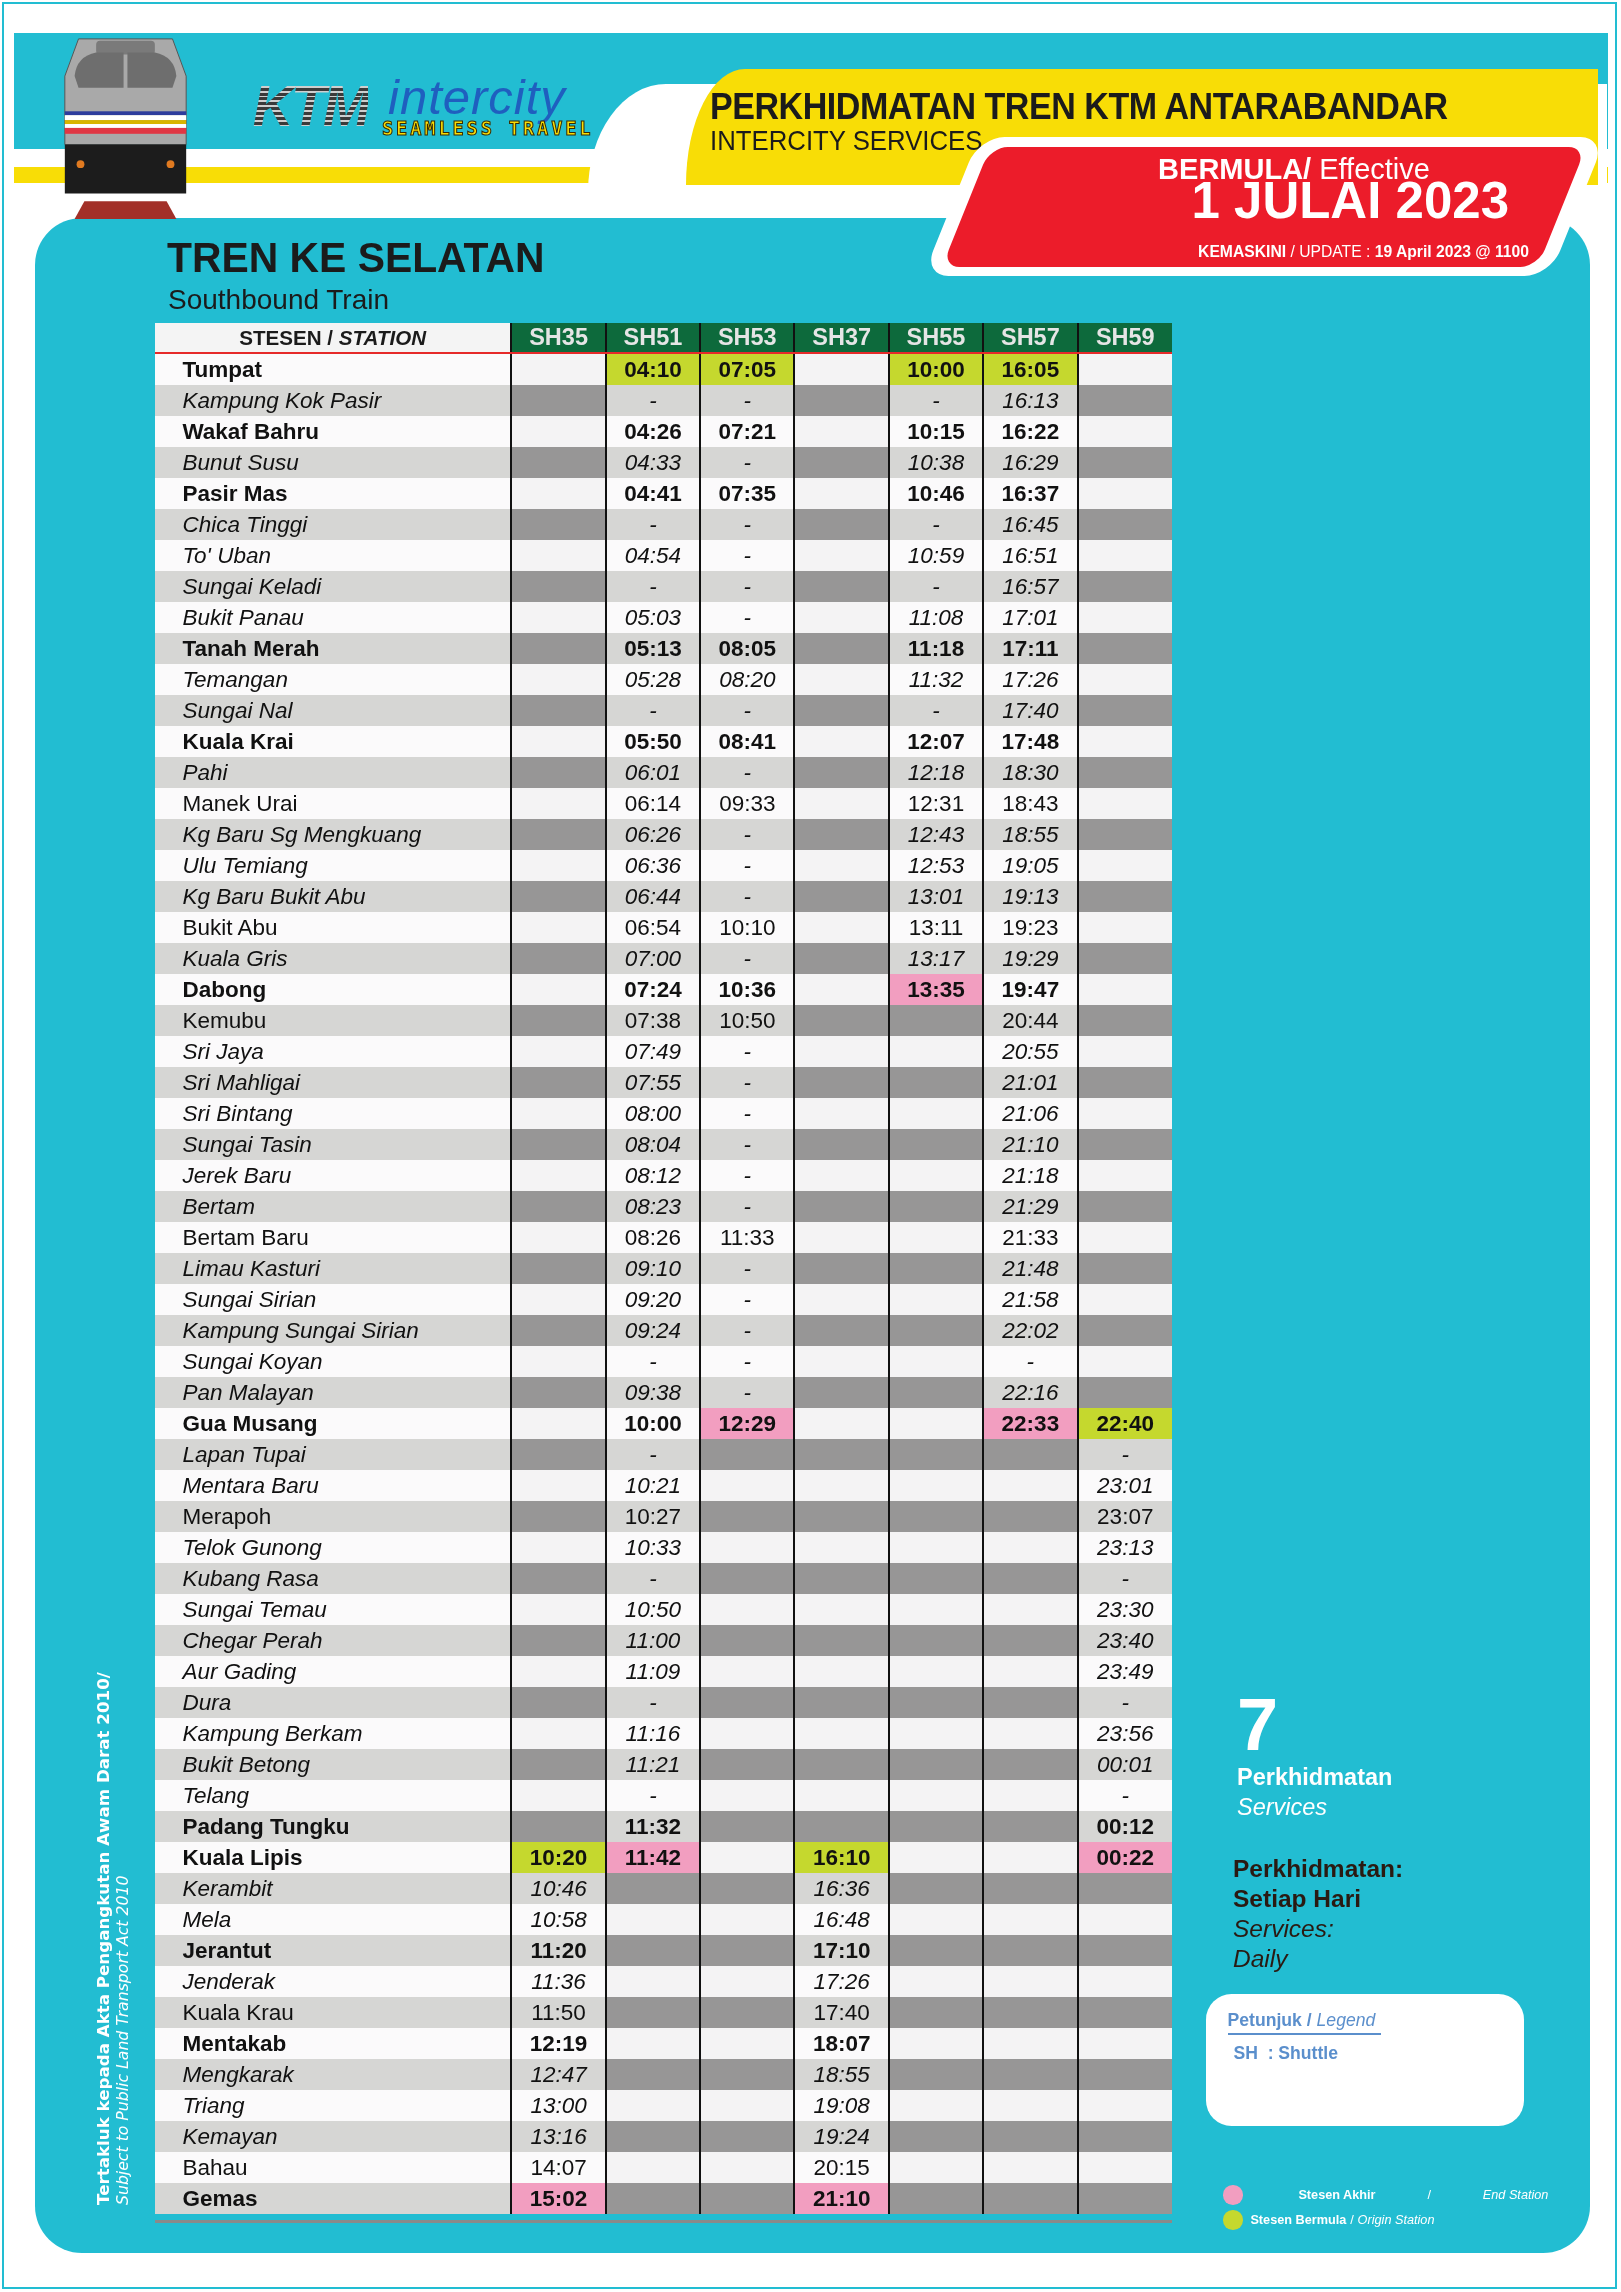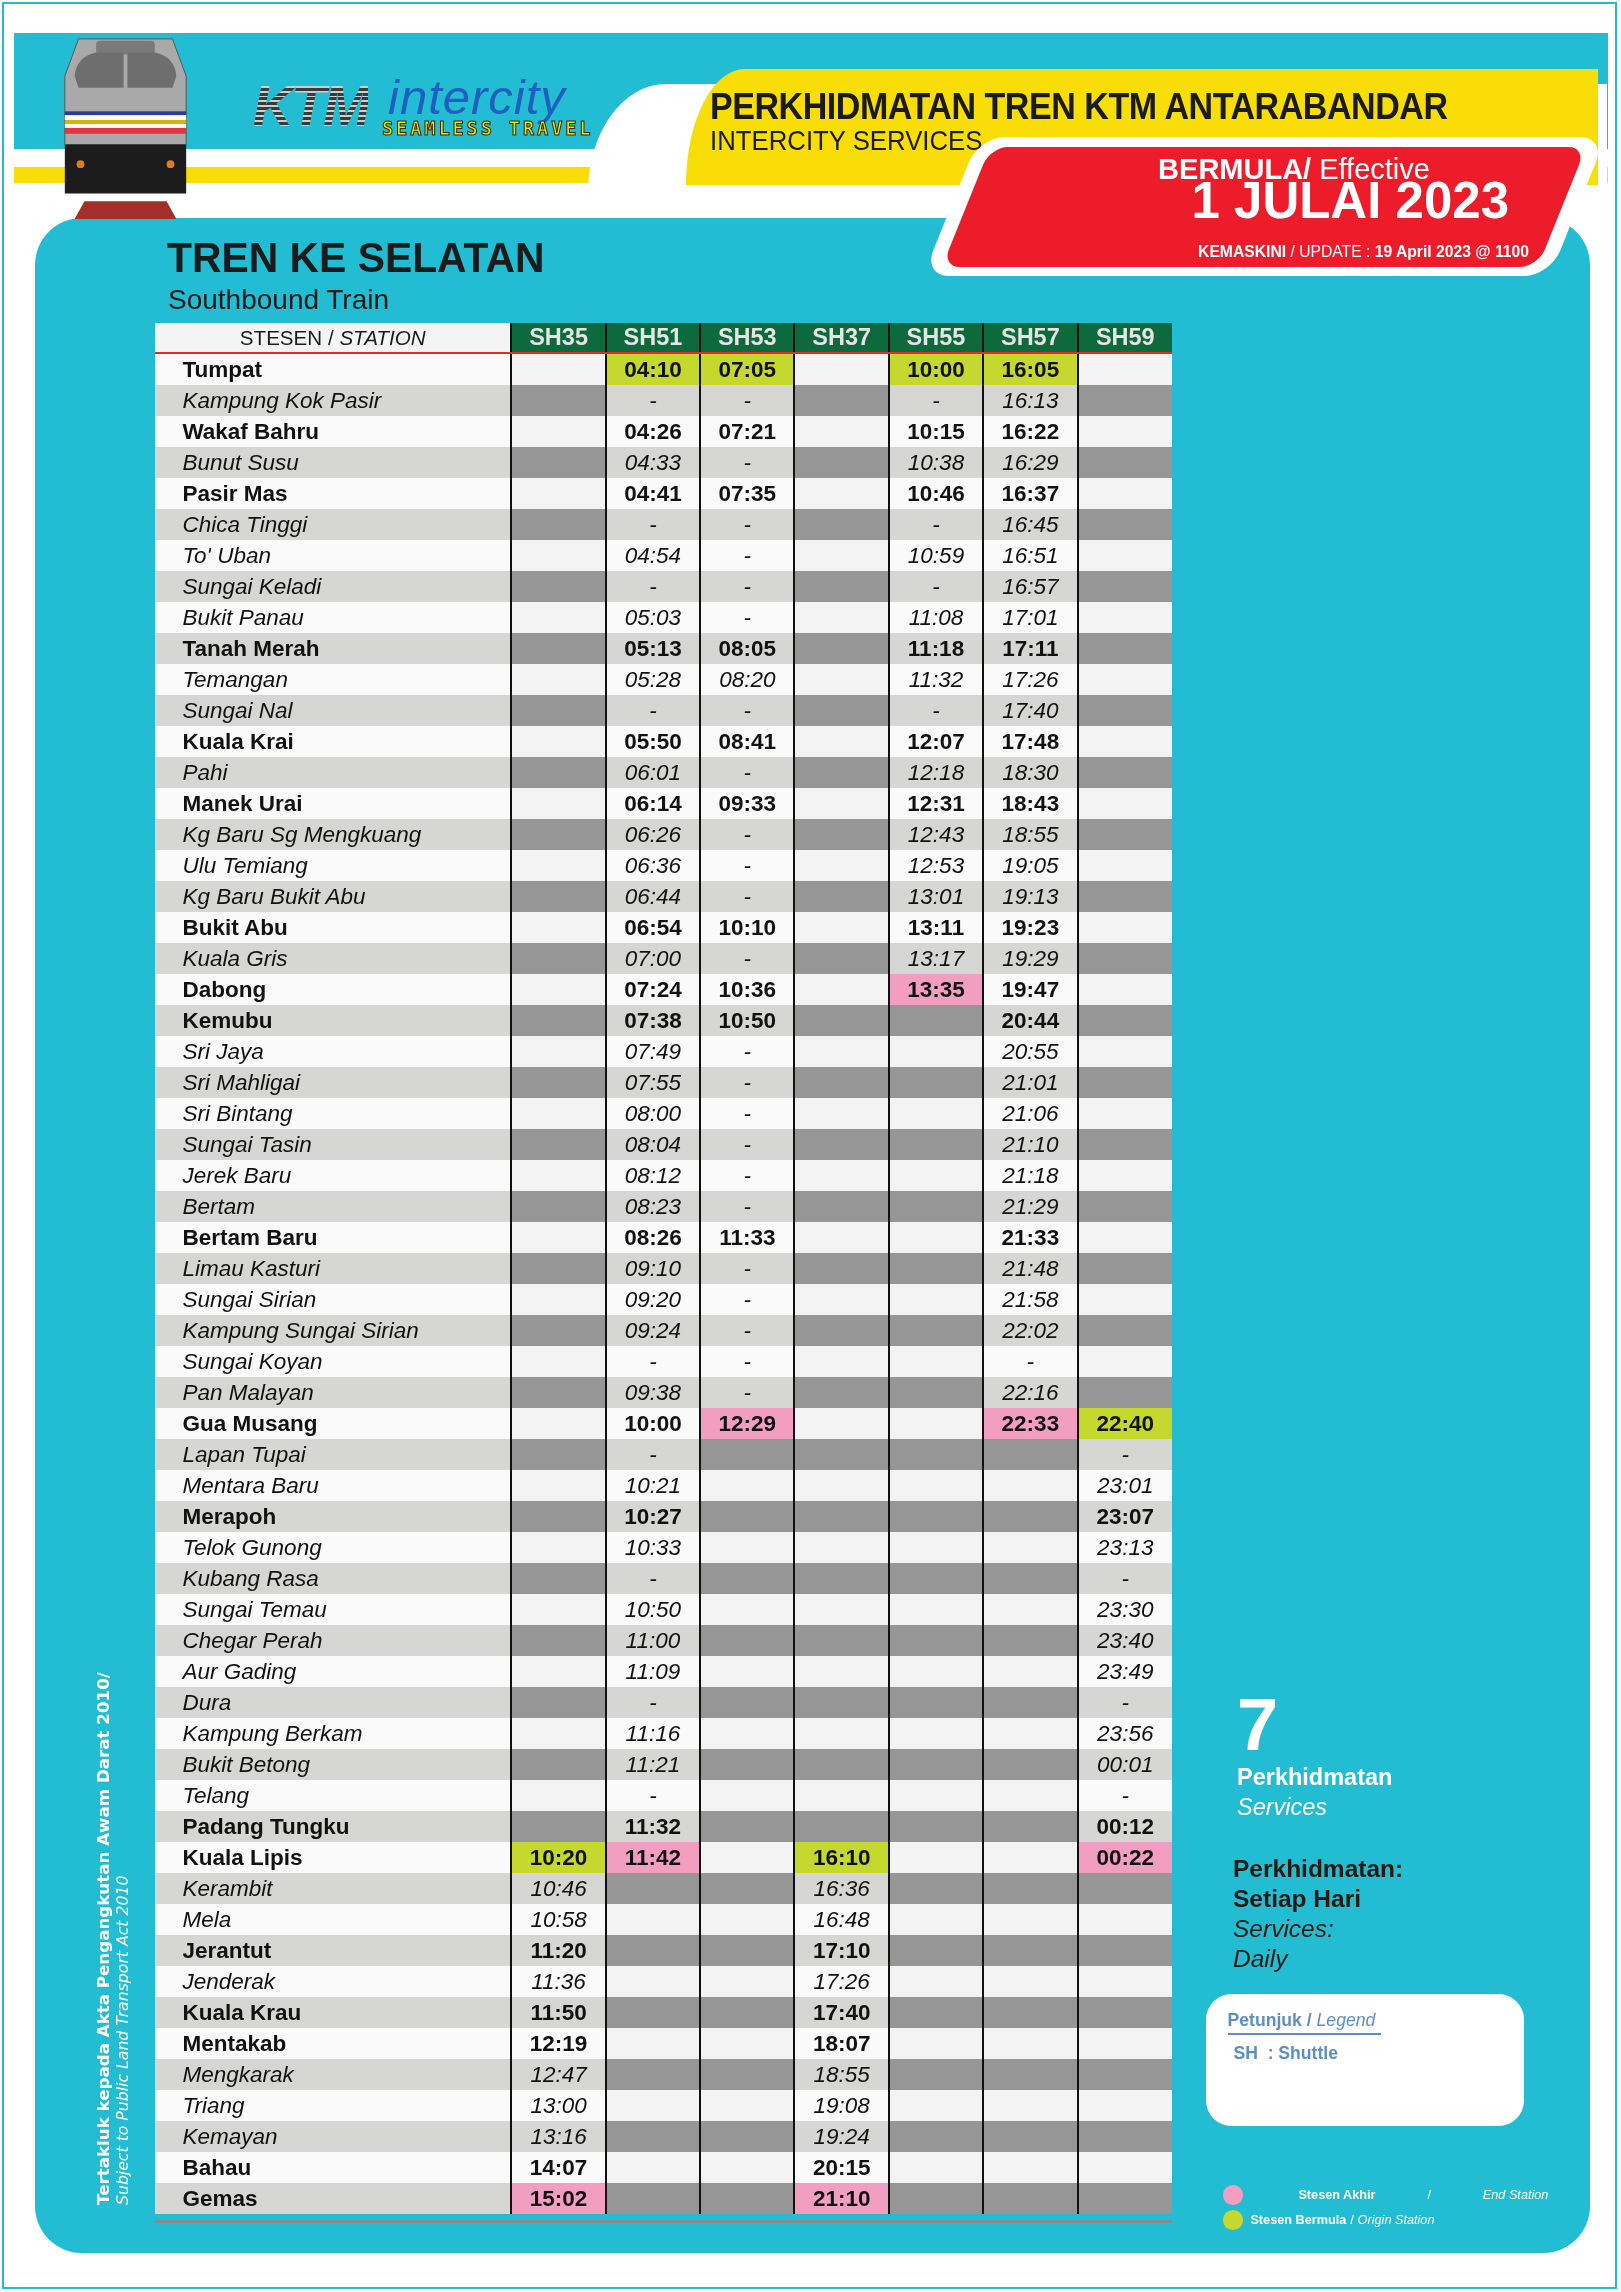--- a/index.html
+++ b/index.html
@@ -25,33 +25,33 @@
   .eff-date{position:absolute;left:1068px;top:171px;width:441px;text-align:right;color:#fff;font-size:51px;font-weight:bold;font-family:"Liberation Sans",sans-serif;}
   .update-line{position:absolute;left:1117px;top:243px;width:412px;text-align:right;color:#fff;font-size:15.7px;font-family:"Liberation Sans",sans-serif;}
   .update-line b{font-weight:bold;}
   .sec-title{position:absolute;left:167px;top:233px;font-size:43px;font-weight:bold;color:#1b1b1b;font-family:"Liberation Sans",sans-serif;transform:scaleX(0.95);transform-origin:left;}
   .sec-sub{position:absolute;left:168px;top:284px;font-size:28px;color:#1b1b1b;font-family:"Liberation Sans",sans-serif;}
 
   table.tt{position:absolute;left:155px;top:323px;border-collapse:collapse;table-layout:fixed;width:1017px;font-family:"Liberation Sans",sans-serif;}
   table.tt col.c-st{width:355px;}
   table.tt col.c-sh{width:94px;}
   table.tt th{height:29px;padding:0;font-size:23.5px;font-weight:bold;color:#e5e5e5;background:#0d6a3c;border-bottom:2.9px solid #e62a2a;border-left:2px solid #111;}
-  table.tt th.st{background:#f4f4f4;color:#1b1b1b;font-weight:normal;font-size:20.6px;border-left:none;}
+  table.tt th.st{background:#f4f4f4;color:#1b1b1b;font-weight:bold;font-size:20.6px;border-left:none;}
   table.tt th.st i{font-style:italic;}
   table.tt td{height:31px;padding:0;font-size:22.5px;text-align:center;border-left:2px solid #111;color:#111;line-height:30px;}
   table.tt td.st{text-align:left;padding-left:27.4px;border-left:none;font-size:22.5px;white-space:nowrap;}
   tr.r-even td{background:#f4f3f4;}
   tr.r-even td.st{background:#fbfafb;}
   tr.r-odd td{background:#979696;}
   tr.r-odd td.st{background:#d6d6d4;}
   tr.r-odd td.act{background:#d6d6d4;}
   tr.r-even td.act{background:#fbfafb;}
   td.bold{font-weight:bold;}
   td.it{font-style:italic;}
-  td.reg{font-weight:bold;font-style:normal;margin-top:8px;}
+  td.reg{font-weight:normal;font-style:normal;margin-top:8px;}
   td.origin{background:#c5d82e !important;}
   td.end{background:#f29ec0 !important;margin-left:32px;}
   td.dash{vertical-align:bottom;line-height:21.6px;}
   .tt-bottom{position:absolute;left:155px;top:2220px;width:1017px;height:2.9px;background:#8a8a8a;}
 
   .side-note{position:absolute;left:93px;top:2205px;transform:rotate(-90deg);transform-origin:left top;color:#fff;white-space:nowrap;font-family:"DejaVu Sans",sans-serif;}
   .side-note .l1{font-size:16.7px;font-weight:bold;}
   .side-note .l2{font-size:15.7px;font-style:italic;font-weight:normal;}
 
   .svc-count{position:absolute;left:1237px;top:1682px;font-size:74px;font-weight:bold;color:#fff;font-family:"Liberation Sans",sans-serif;}

